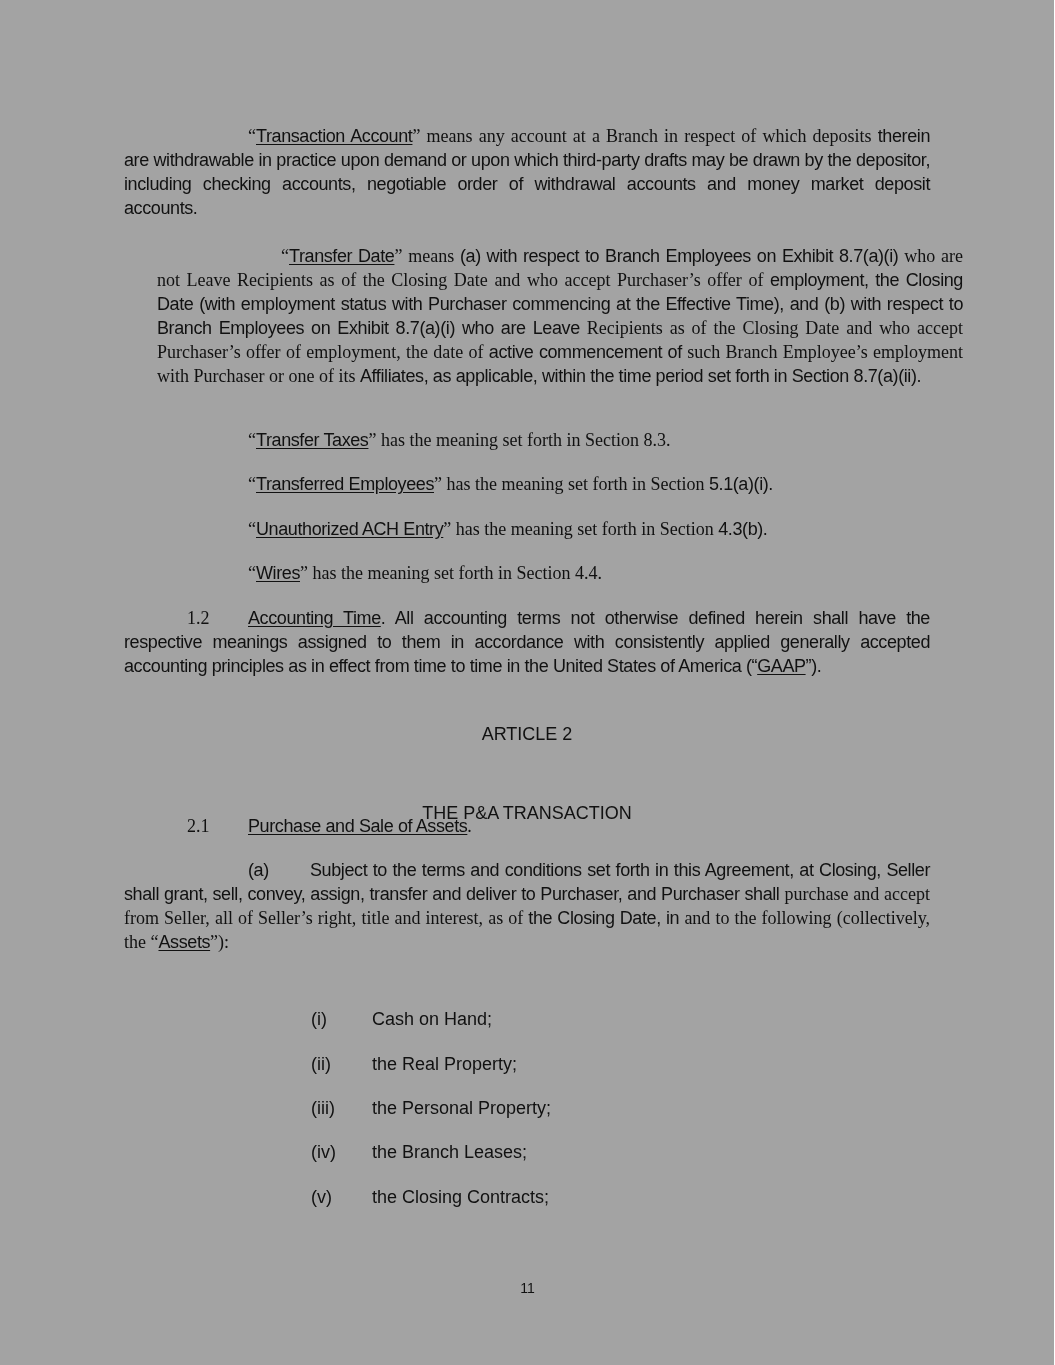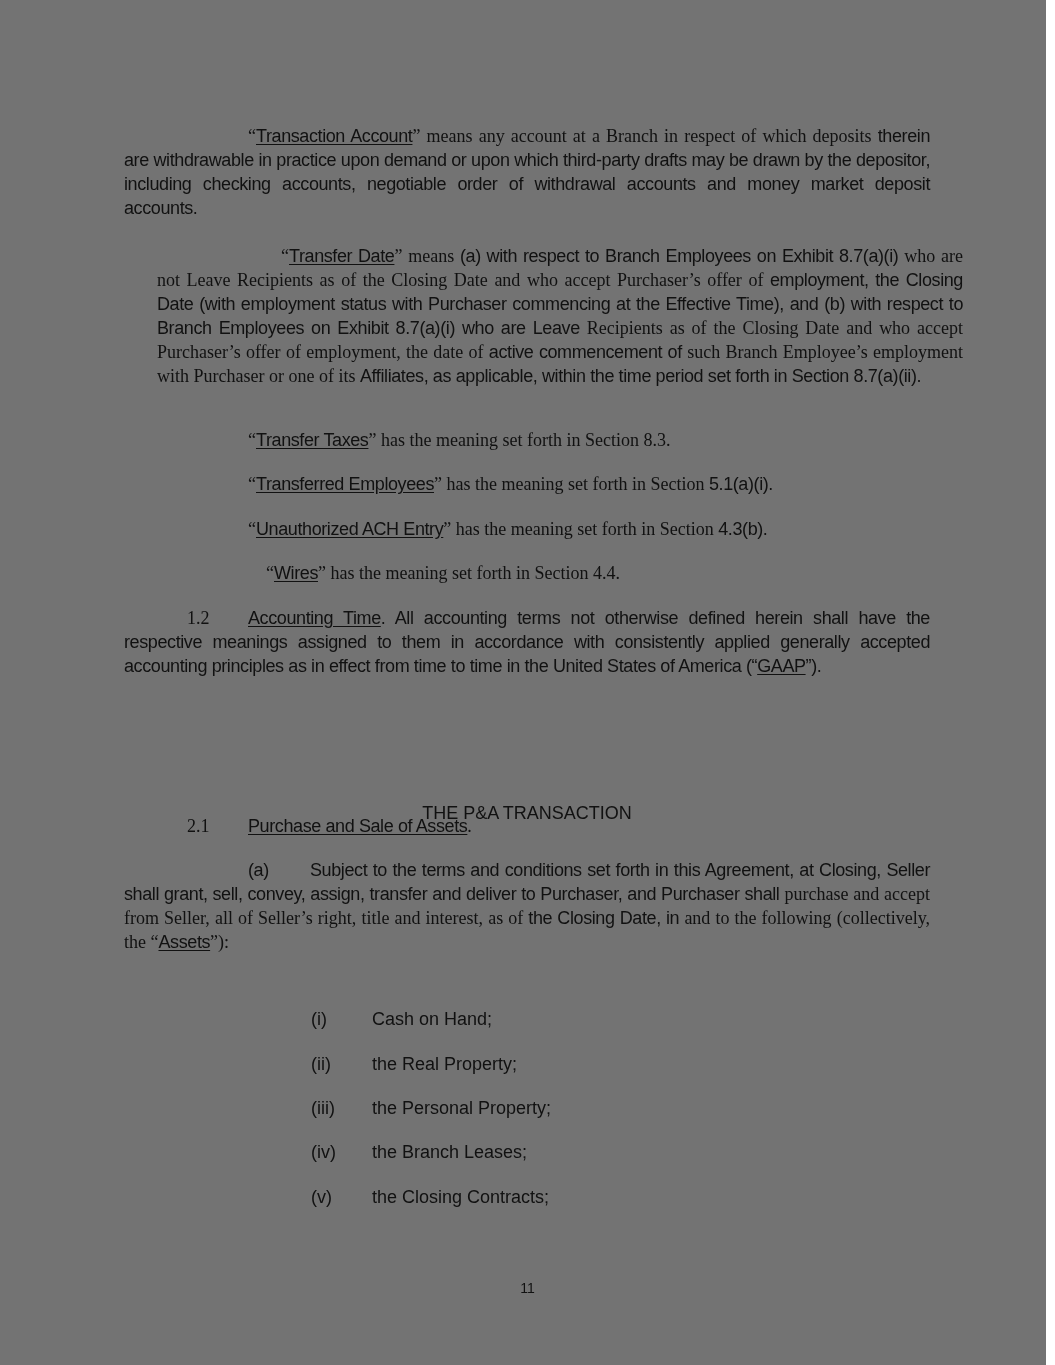--- a/index.html
+++ b/index.html
@@ -1,17 +1,17 @@
 <!DOCTYPE html>
 <html><head>
 <meta charset="utf-8">
 <style>
   html, body { margin: 0; padding: 0; background: #ffffff; }
   body { width: 1055px; height: 1365px; position: relative; overflow: hidden; color: #111; }
-  .page { position: absolute; left: 0; top: 0; width: 1046px; height: 1365px; background: #737373; }
+  .page { position: absolute; left: 0; top: 0; width: 1046px; height: 1365px; background: #a3a3a3; padding-left: 8px; }
   .para {
     position: absolute; left: 124px; width: 806px;
     font-family: "Liberation Sans", sans-serif; font-size: 18px; line-height: 24px;
     text-align: justify; letter-spacing: -0.4px;
   }
   .serif { font-family: "Liberation Serif", serif; letter-spacing: 0; }
   .indent { text-indent: 124px; }
   .u { text-decoration: underline; text-underline-offset: 2px; }
   .line { position: absolute; left: 248px; font-family: "Liberation Serif", serif; font-size: 18px; line-height: 24px; white-space: nowrap; }
   .line .sans { font-family: "Liberation Sans", sans-serif; letter-spacing: -0.4px; }
@@ -34,27 +34,28 @@
   <div class="para indent" style="top:244px;margin-left:33px;">
     <span class="serif">“</span><span class="u">Transfer Date</span><span class="serif">”</span><span class="serif"> means </span><span>(a) with respect to Branch Employees on Exhibit 8.7(a)(i) </span><span class="serif">who are not Leave Recipients as of the Closing Date and who accept Purchaser’s offer of </span><span>employment, the Closing Date (with employment status with Purchaser commencing at the Effective Time), and (b) with respect to Branch Employees on Exhibit 8.7(a)(i) who are Leave </span><span class="serif">Recipients as of the Closing Date and who accept Purchaser’s offer of employment, the date of </span><span>active commencement of </span><span class="serif">such Branch Employee’s employment with Purchaser or one of its </span><span>Affiliates, as applicable, within the time period set forth in Section 8.7(a)(ii).</span>
   </div>
 
   <div class="line" style="top:428px;">“<span class="sans u">Transfer Taxes</span><span>” has the meaning set forth in Section 8.3.</span></div>
 
   <div class="line" style="top:472px;">“<span class="sans u">Transferred Employees</span><span>” has the meaning set forth in Section </span><span class="sans">5.1(a)(i).</span></div>
 
   <div class="line" style="top:517px;">“<span class="sans u">Unauthorized ACH Entry</span><span>” has the meaning set forth in Section </span><span class="sans">4.3(b).</span></div>
 
-  <div class="line" style="top:561px;margin-left:18px;">“<span class="sans u">Wires</span><span>” has the meaning set forth in Section 4.4.</span></div>
+  <div class="line" style="top:561px;">“<span class="sans u">Wires</span><span>” has the meaning set forth in Section 4.4.</span></div>
 
   <span class="sec-num" style="left:187px; top:606px;">1.2</span>
   <div class="para indent" style="top:606px;">
     <span class="u">Accounting Time</span><span>.  All accounting terms not otherwise defined herein shall have the respective meanings assigned to them in accordance with consistently applied generally accepted accounting principles as in effect from time to time in the United States of America (“</span><span class="u">GAAP</span><span>”).</span>
   </div>
 
+  <div class="center" style="top:722px;">ARTICLE 2</div>
   <div class="center" style="top:769px;margin-top:32px;">THE P&amp;A TRANSACTION</div>
 
   <span class="sec-num" style="left:187px; top:814px;">2.1</span>
   <div class="line" style="top:814px;"><span class="sans u">Purchase and Sale of Assets</span><span>.</span></div>
 
   <div class="para indent" style="top:858px;">
     <span style="display:inline-block; width:62px; text-indent:0;">(a)</span><span>Subject to the terms and conditions set forth in this Agreement, at Closing, Seller shall grant, sell, convey, assign, transfer and deliver to Purchaser, and Purchaser shall </span><span class="serif">purchase and accept from Seller, all of Seller’s right, title and interest, as of </span><span>the Closing Date, in </span><span class="serif">and to the following (collectively, the “</span><span class="u">Assets</span><span class="serif">”):</span>
   </div>
 
   <div class="list-item" style="top:974px;"><span class="num">(i)</span><span>Cash on Hand;</span></div>

